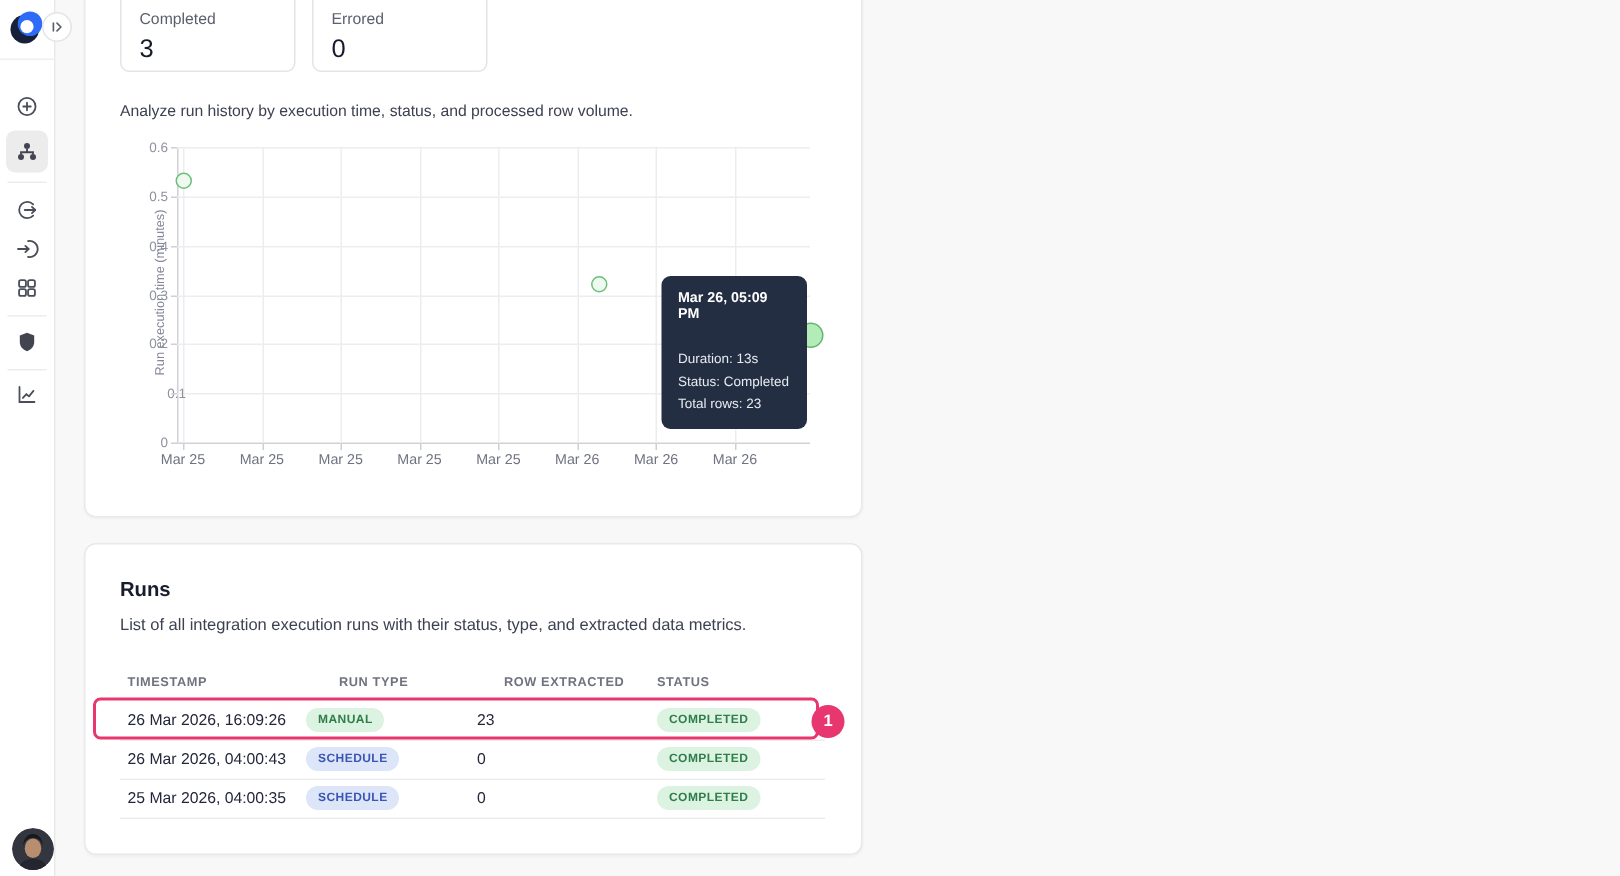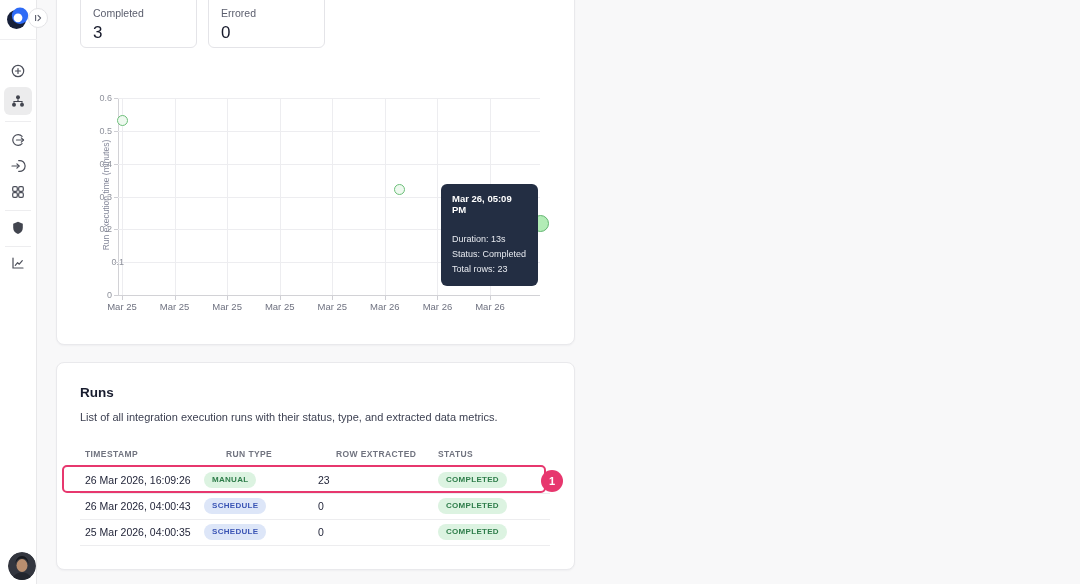--- a/index.html
+++ b/index.html
@@ -156,20 +156,21 @@
 
   <div class="stat-card" style="left:80px">
     <div class="stat-label">Completed</div>
     <div class="stat-value">3</div>
   </div>
   <div class="stat-card" style="left:208px">
     <div class="stat-label">Errored</div>
     <div class="stat-value">0</div>
   </div>
 
+  <div class="section-desc" style="left:80px; top:68px">Analyze run history by execution time, status, and processed row volume.</div>
 
   <div class="y-axis-title">Run execution time (minutes)</div>
   <div class="axis-y"></div>
   <div class="axis-x"></div>
   <div id="chart-plot">
       <div class="gridline-h" style="top: 164.167px;"></div>
       <div class="gridline-h" style="top: 131.333px;"></div>
       <div class="gridline-h" style="top: 98.5px;"></div>
       <div class="gridline-h" style="top: 65.6667px;"></div>
       <div class="gridline-h" style="top: 32.8333px;"></div>

